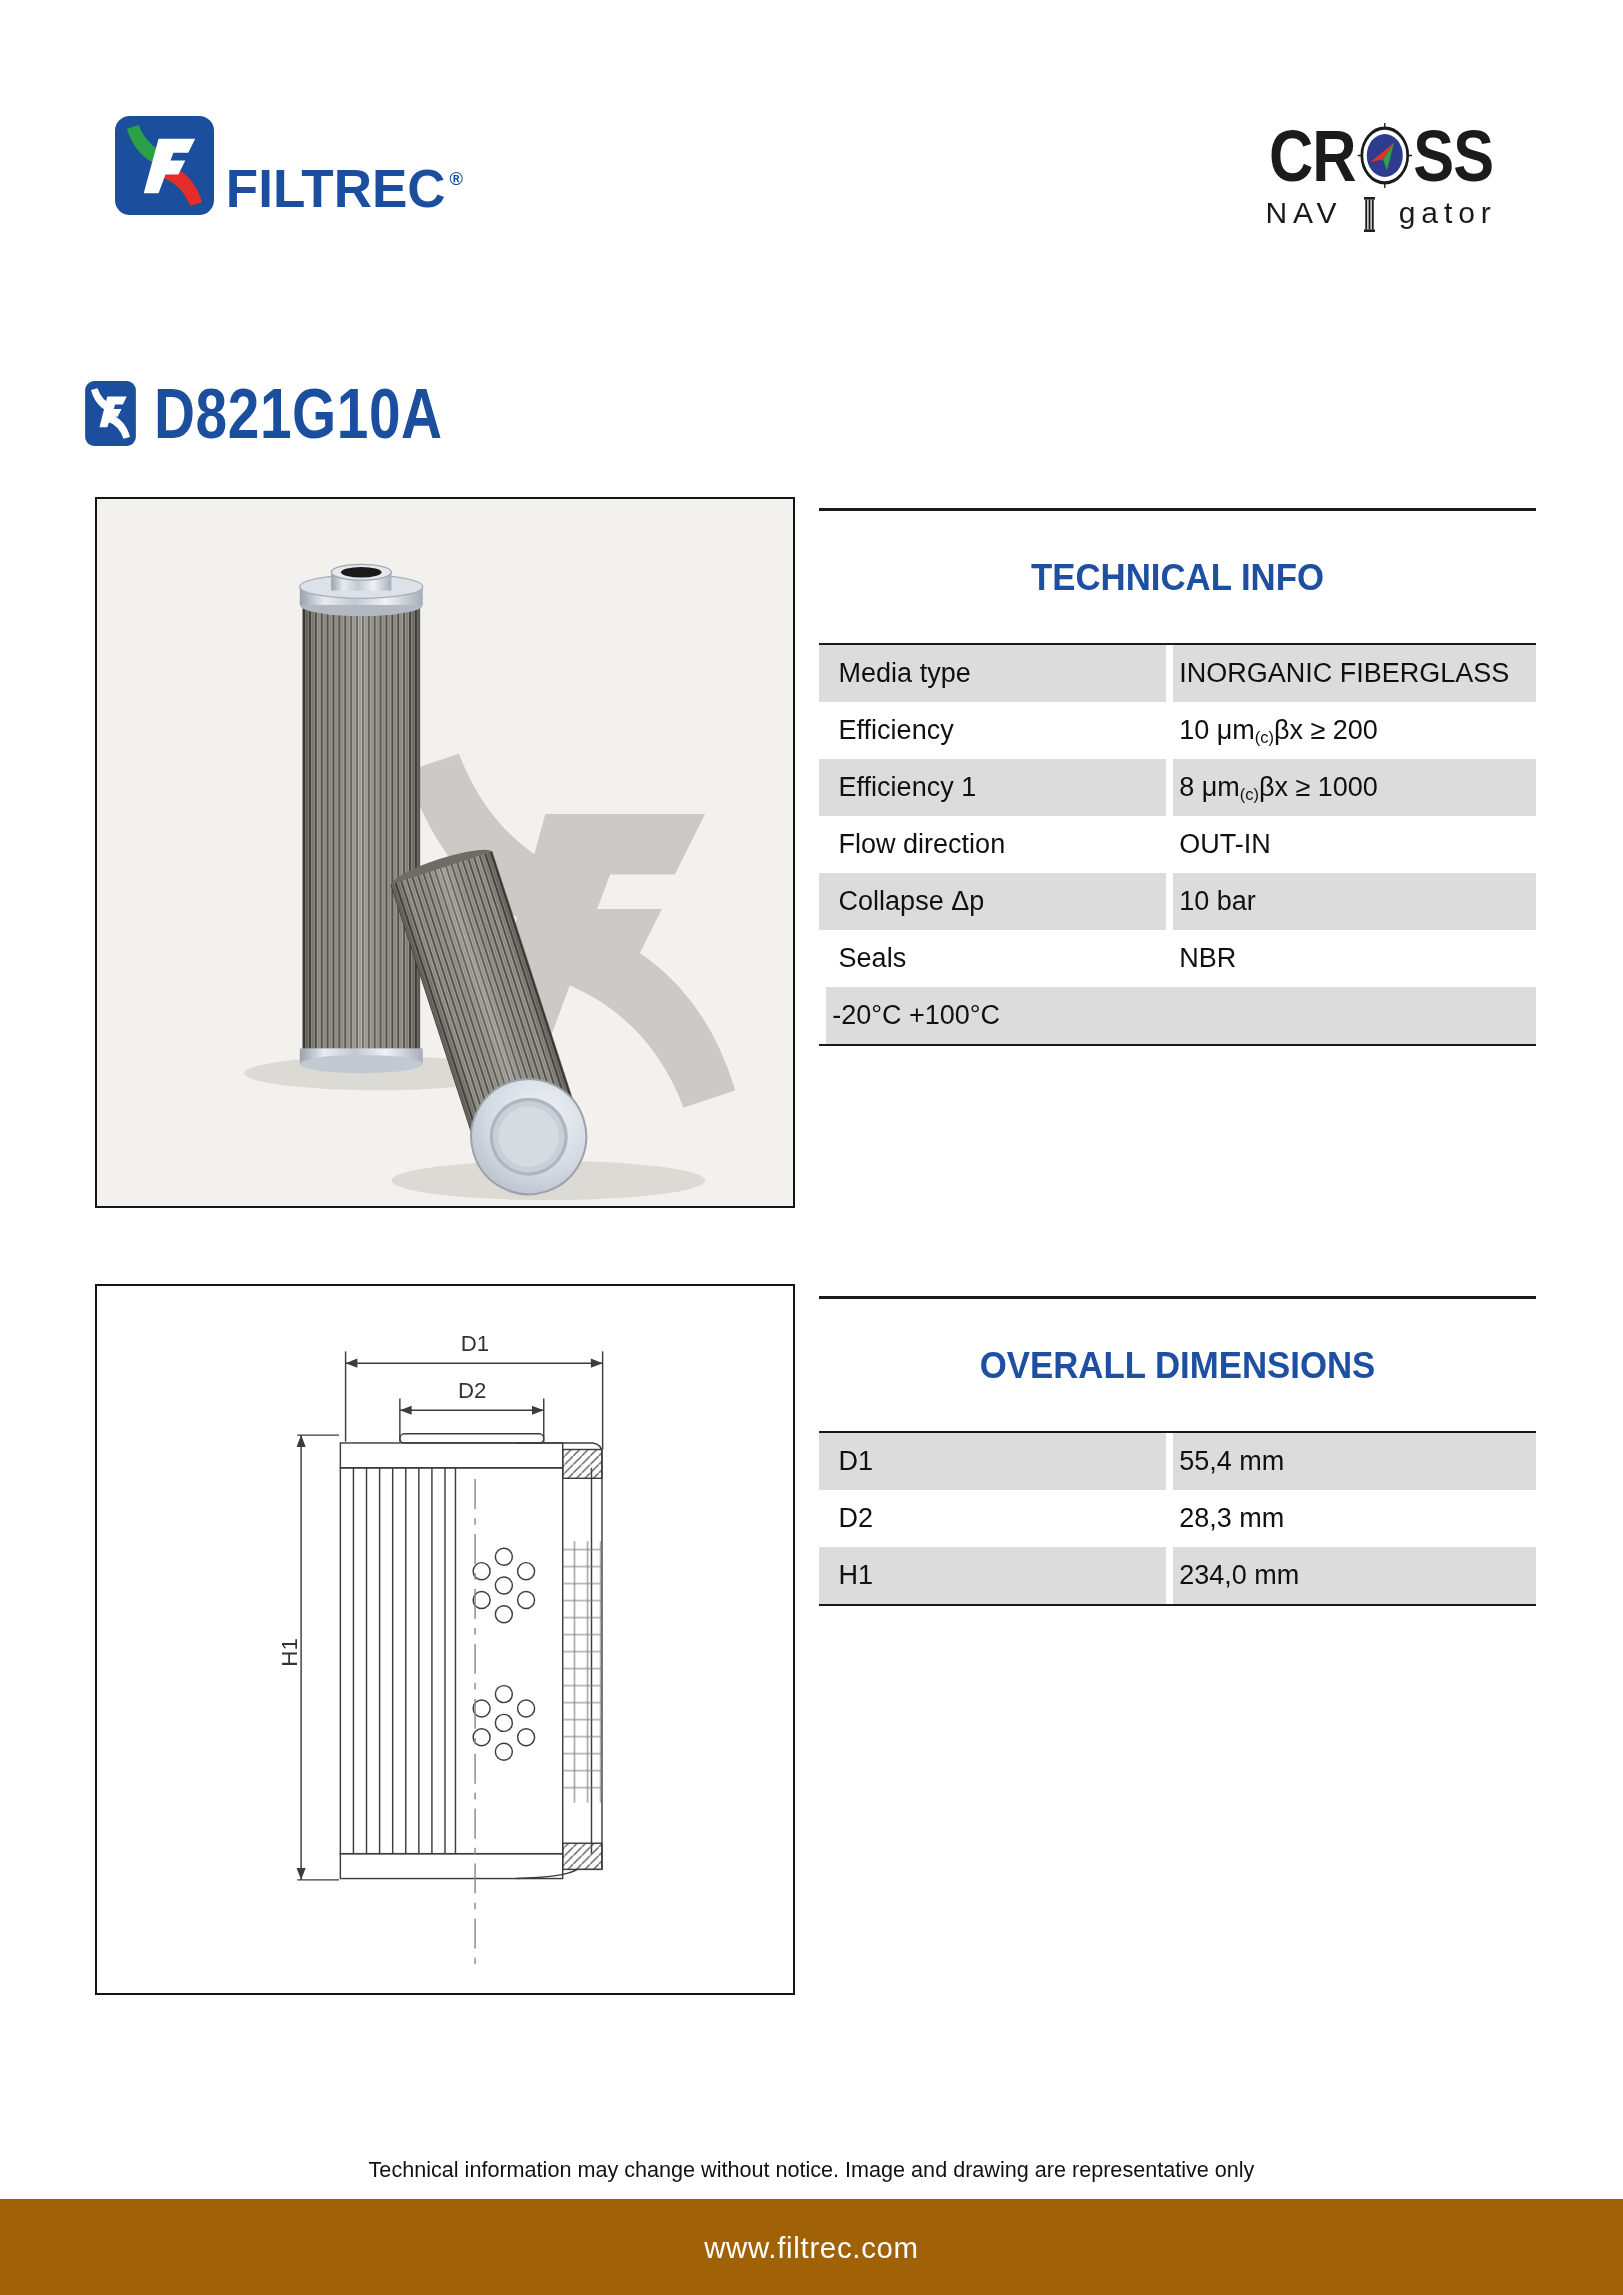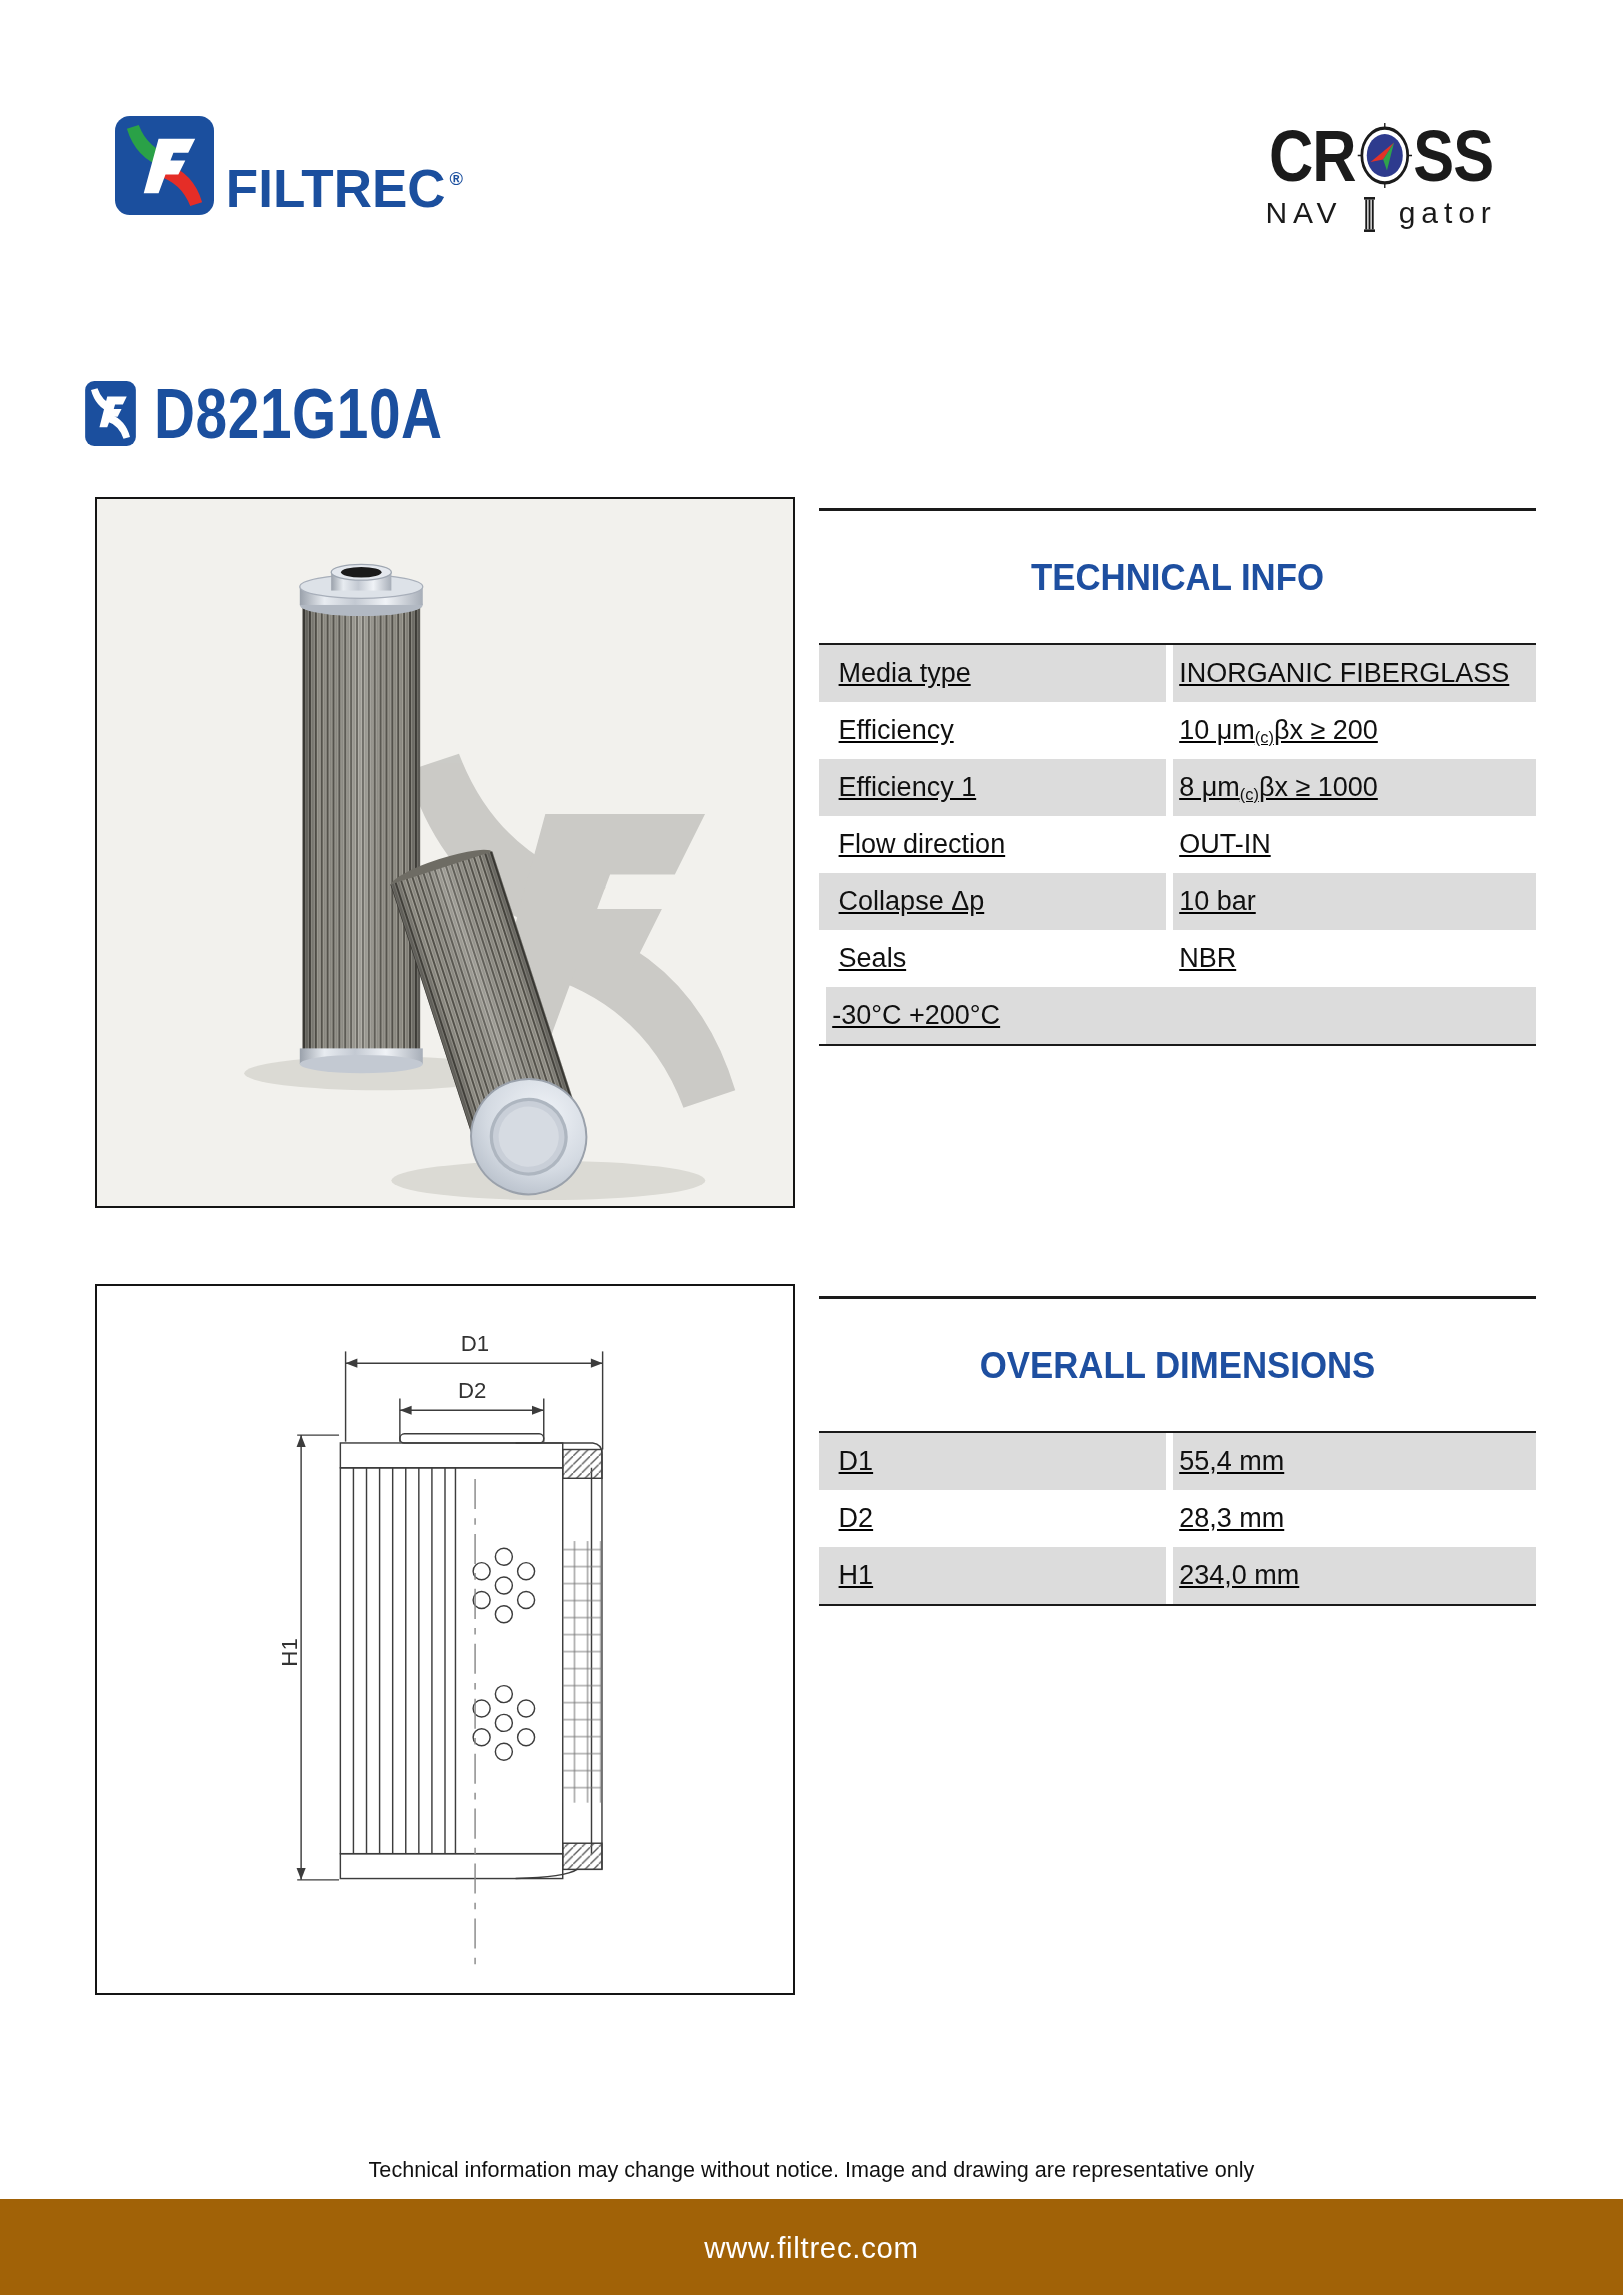--- a/index.html
+++ b/index.html
@@ -51,21 +51,21 @@
   
   .spec-section { position:absolute; left:819px; width:717px; }
   #tech-section { top:508px; }
   #dims-section { top:1296px; }
   .section-rule { height:2.6px; background:#1a1a1a; }
   .section-title {
     text-align:center; margin:48px 0 47px 0;
     font-size:37px; font-weight:bold; color:#1e4fa0; line-height:1;
     transform:scaleX(0.94);
   }
-  .spec-table { border-top:2.6px solid #1a1a1a; border-bottom:2.6px solid #1a1a1a;text-decoration:underline; }
+  .spec-table { border-top:2.6px solid #1a1a1a; border-bottom:2.6px solid #1a1a1a; }
   .trow { display:flex; height:57px; }
   .tcell { display:flex; align-items:center; font-size:27px; color:#101010; background:#ffffff; }
   .tcell.label { width:347px; padding-left:19.6px; }
   .tgap { width:7.2px; background:#ffffff; }
   .tcell.value { flex:1; padding-left:6px; }
   .trow.gray .tcell { background:#dcdcdc; }
   .tcell sub { font-size:16.4px; position:relative; top:6.5px; line-height:0; }
 
   
   .footer-note {
@@ -257,21 +257,21 @@
       <div class="trow">
         <div class="tcell label">Seals</div>
         <div class="tgap"></div>
         <div class="tcell value">
             <span>NBR</span>
           </div>
       </div>
       <div class="trow gray">
         <div class="tgap"></div>
         <div class="tcell value">
-            <span>-30°C +200°C</span>
+            <span>-20°C +100°C</span>
           </div>
       </div>
     </div>
   </div>
 
   <div class="img-box" id="drawing-box">
     <svg viewBox="0 0 1064 1081">
       <defs>
         <pattern id="hatch" width="13" height="13" patternUnits="userSpaceOnUse">
           <path d="M0 13 L13 0" stroke="#555555" stroke-width="2" fill="none"></path>

